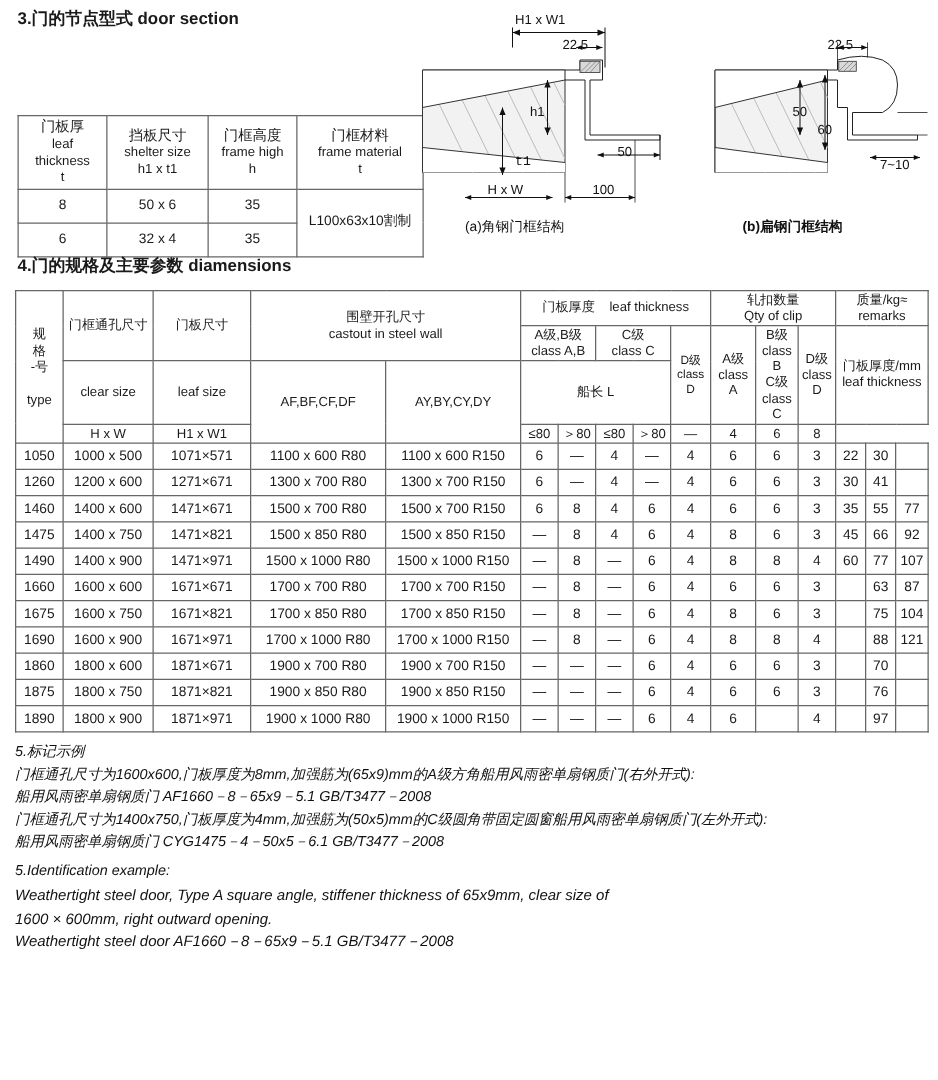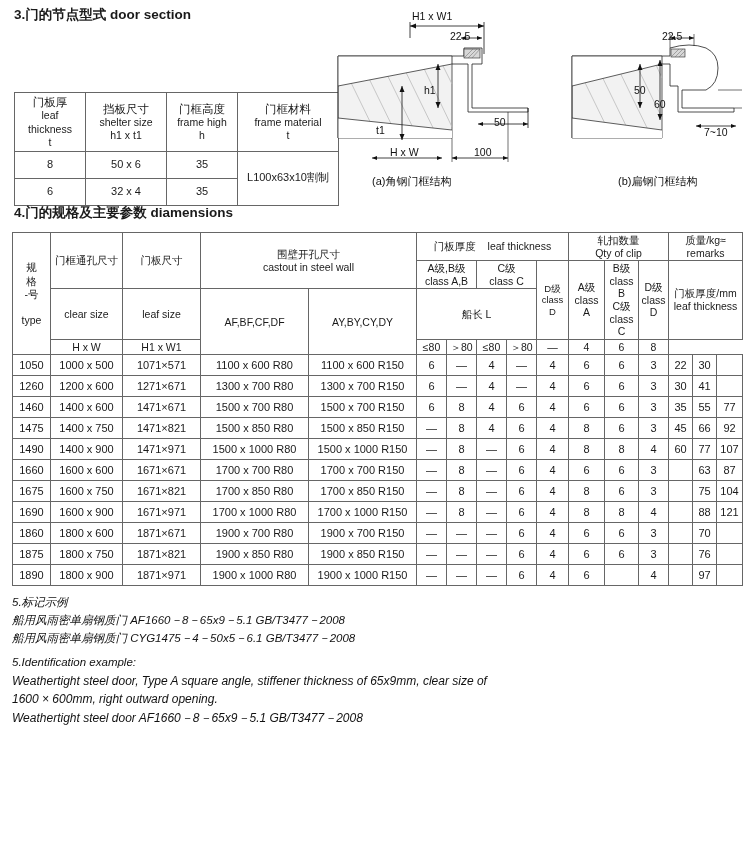--- a/index.html
+++ b/index.html
@@ -181,21 +181,21 @@
           <path d="M120,150 l5,-2 v4 z" fill="#111" stroke="none"></path>
           <path d="M176,150 l-5,-2 v4 z" fill="#111" stroke="none"></path>
           <path d="M120,130 L120,154 M176,104 L176,154" stroke="#111" stroke-width="0.6"></path>
         </g>
       </svg>
 
     </div>
     <div class="cap" style="left:412px;top:10px;">H1 x W1</div>
     <div class="cap" style="left:450px;top:30px;">22.5</div>
     <div class="cap" style="left:424px;top:84px;">h1</div>
-    <div class="cap" style="left:376px;top:124px;">t1</div>
+    <div class="cap" style="left:412px;top:124px;font-family:Liberation Mono, monospace;">t1</div>
     <div class="cap" style="left:390px;top:146px;">H x W</div>
     <div class="cap" style="left:494px;top:116px;">50</div>
     <div class="cap" style="left:474px;top:146px;">100</div>
     <div class="cap" style="left:372px;top:174px;font-size:11px;">(a)角钢门框结构</div>
 
     <div class="draw" style="left:566px;top:8px;">
       <svg width="180" height="160" viewBox="0 0 180 160">
         <g stroke="#000" fill="none" stroke-width="0.8">
           <path d="M6,48 L96,48 L96,130 L6,130 Z" fill="#f2f2f2" stroke="#333"></path>
           <path d="M6,48 L46,130" stroke="#bbb"></path>
@@ -231,21 +231,21 @@
           <path d="M130,118 l5,-2 v4 z" fill="#111" stroke="none"></path>
           <path d="M170,118 l-5,-2 v4 z" fill="#111" stroke="none"></path>
           <path d="M152,82 L176,82 M168,100 L176,100" stroke="#111" stroke-width="0.6"></path>
         </g>
       </svg>
     </div>
     <div class="cap" style="left:662px;top:30px;">22.5</div>
     <div class="cap" style="left:634px;top:84px;">50</div>
     <div class="cap" style="left:654px;top:98px;">60</div>
     <div class="cap" style="left:704px;top:126px;">7~10</div>
-    <div class="cap" style="left:618px;top:174px;font-size:11px;">(b)扁钢门框结构</div>
+    <div class="cap" style="left:594px;top:174px;font-size:11px;font-weight:bold;">(b)扁钢门框结构</div>
   </div>
 
   <div class="sec4">
     <div class="title">4.门的规格及主要参数 diamensions</div>
 
     <table class="t4">
       <colgroup>
         <col style="width:38px">
           <col style="width:72px">
           <col style="width:78px">
@@ -554,21 +554,23 @@
             <td></td>
             <td>97</td>
             <td></td>
           </tr>
         </tbody>
     </table>
   </div>
 
   <div class="notes">
     <p>5.标记示例</p>
+    <p>门框通孔尺寸为1600x600,门板厚度为8mm,加强筋为(65x9)mm的A级方角船用风雨密单扇钢质门(右外开式):</p>
     <p>船用风雨密单扇钢质门 AF1660－8－65x9－5.1 GB/T3477－2008</p>
+    <p>门框通孔尺寸为1400x750,门板厚度为4mm,加强筋为(50x5)mm的C级圆角带固定圆窗船用风雨密单扇钢质门(左外开式):</p>
     <p>船用风雨密单扇钢质门 CYG1475－4－50x5－6.1 GB/T3477－2008</p>
     <p class="h">5.Identification example:</p>
     <p class="en-p">Weathertight steel door, Type A square angle, stiffener thickness of 65x9mm, clear size of</p>
     <p class="en-p">1600 × 600mm, right outward opening.</p>
     <p class="en-p">Weathertight steel door AF1660－8－65x9－5.1 GB/T3477－2008</p>
   </div>
 
 </div>
 
 </body></html>

